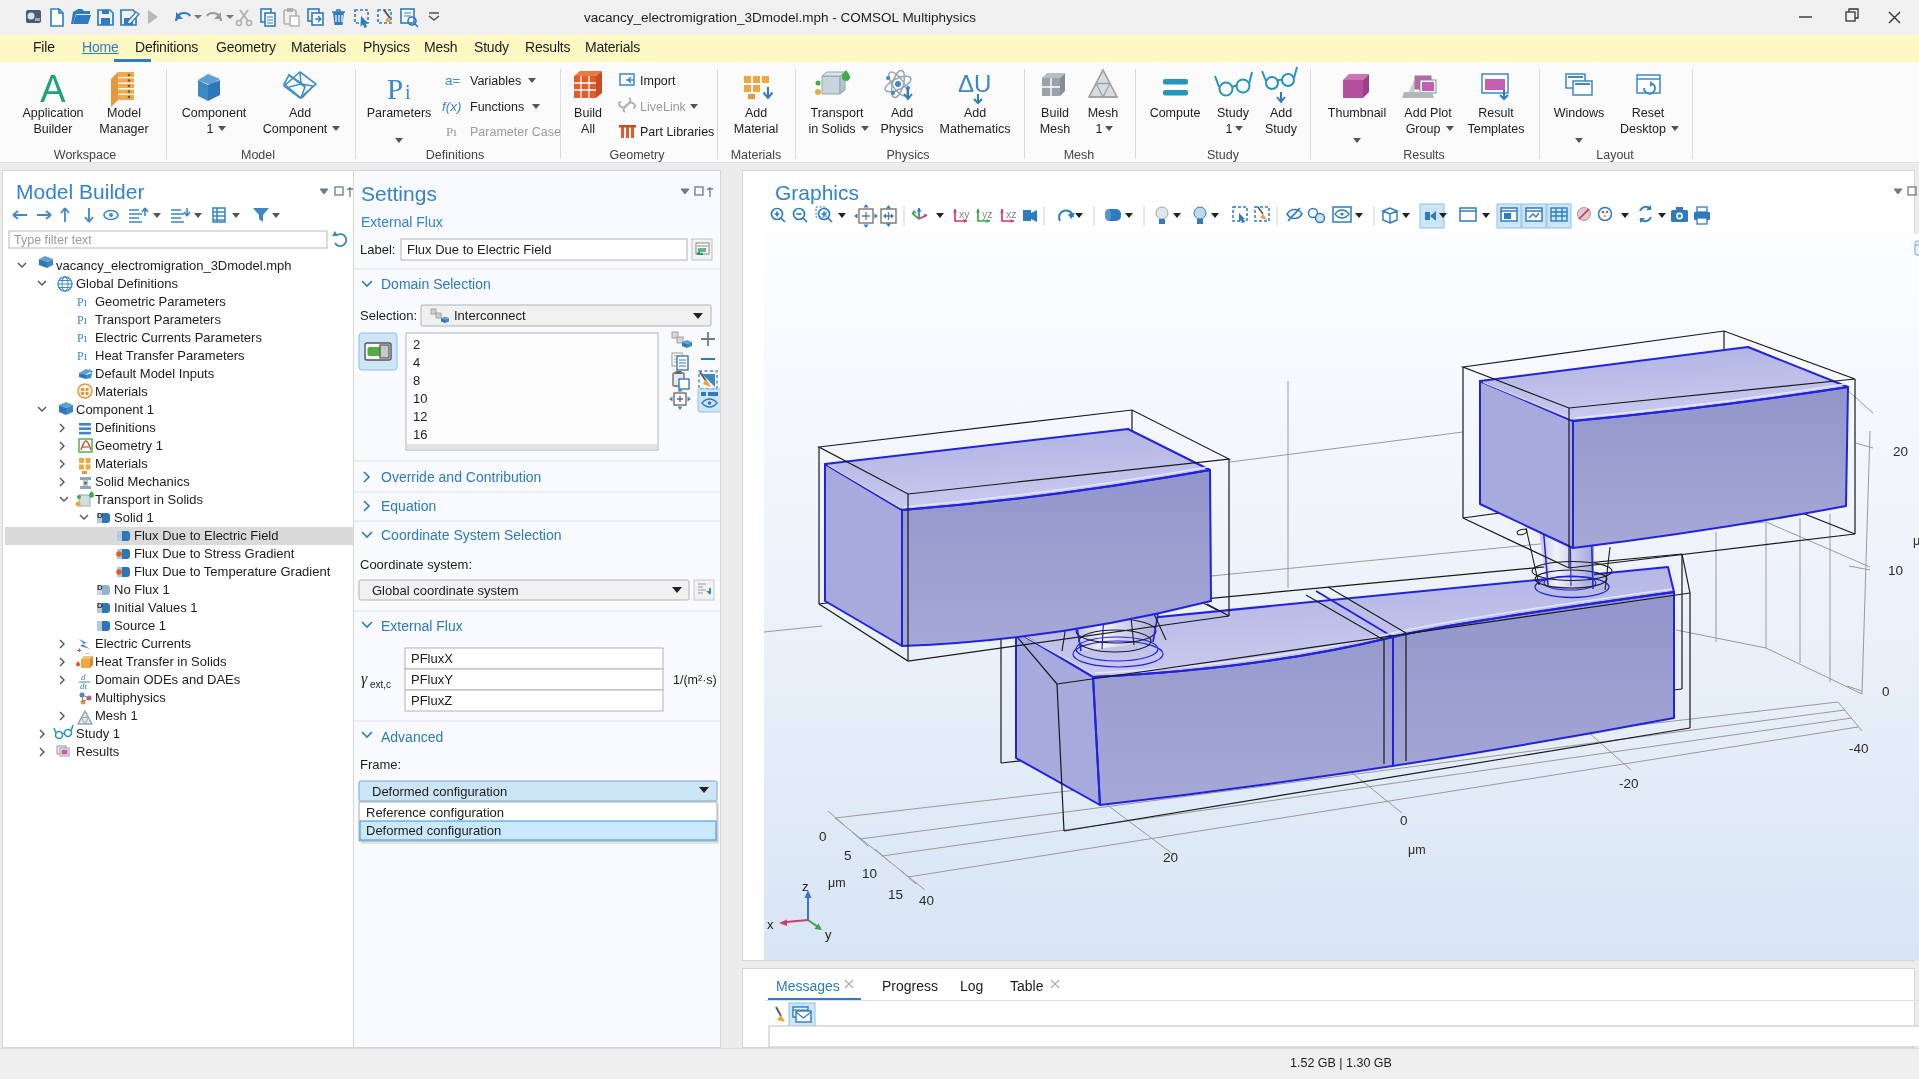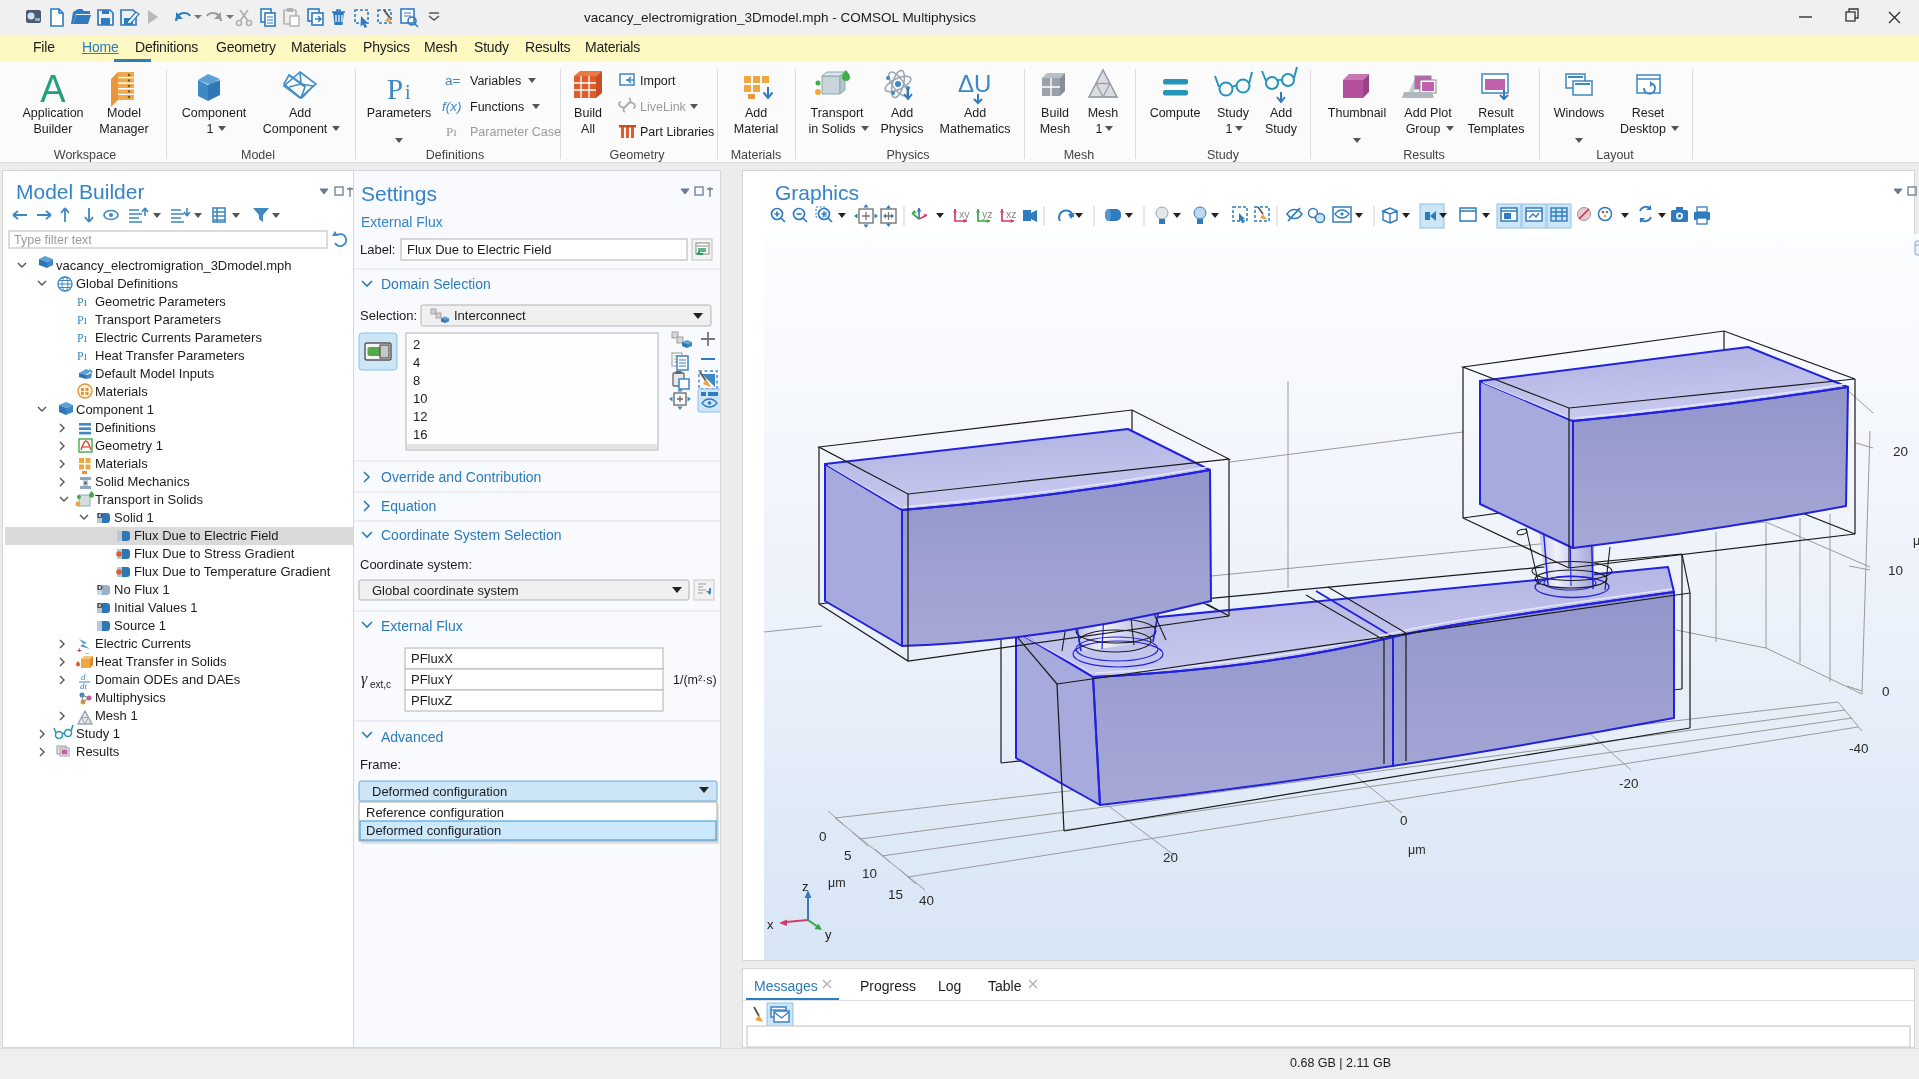--- a/index.html
+++ b/index.html
@@ -7,21 +7,21 @@
 #titlebar { position:absolute; left:0; top:0; width:1919px; height:35px; background:#f0f0f0; }
 #menubar { position:absolute; left:0; top:35px; width:1919px; height:27px; background:#fef9c3; }
 .menuitem { position:absolute; top:4px; font-size:14px; letter-spacing:-0.2px; color:#1c1c1c; }
 #ribbon { position:absolute; left:0; top:62px; width:1919px; height:101px; background:#fbfbfb; border-bottom:1px solid #e0e0e0; }
 #ribbonstrip { position:absolute; left:0; top:164px; width:1919px; height:6px; background:#ececec; }
 #main { position:absolute; left:0; top:170px; width:1919px; height:878px; background:#ececec; }
 .panel { position:absolute; background:#fff; border:1px solid #d6d6d6; }
 #mbpanel { left:2px; top:0px; width:392px; height:878px; background:#fff; }
 #setpanel { left:353px; top:0px; width:368px; height:878px; background:#f9fafd;text-align:center; }
 #gfxpanel { left:742px; top:0px; width:1173px; height:791px; background:#fff;padding-left:21px; }
-#msgpanel { left:742px; top:798px; width:1173px; height:80px; background:#fff; }
+#msgpanel { left:742px; top:798px; width:1173px; height:80px; background:#fff;padding-left:22px; }
 #statusbar { position:absolute; left:0; top:1048px; width:1919px; height:31px; background:#efefef; border-top:1px solid #dcdcdc; }
 svg { display:block; }
 .abs { position:absolute;margin-left:35px; }
 </style>
 </head>
 <body>
 <div id="titlebar">
 <svg width="1919" height="35" viewBox="0 0 1919 35">
 
   <rect x="26" y="10" width="15" height="13" rx="2" fill="#4a5a70"></rect>
@@ -1077,14 +1077,14 @@
           <rect x="770" y="1006" width="15" height="10" fill="#fff" stroke="#2f7bbf" stroke-width="1.4"></rect>
           <path d="M770 1009h15" stroke="#2f7bbf" stroke-width="1.2"></path>
           <rect x="773" y="1010" width="15" height="11" fill="#fff" stroke="#2f7bbf" stroke-width="1.4"></rect>
           <path d="M773 1011l7.5 6 7.5-6" fill="none" stroke="#2f7bbf" stroke-width="1.2"></path>
         </g>
 <rect x="746" y="1025" width="1163" height="21" fill="#fff" stroke="#c0c0c0"></rect>
 </svg>
   </div>
 </div>
 <div id="statusbar">
-    <div class="abs" style="left:1255px;top:7px;font-size:12.5px;color:#1c1c1c;">0.68 GB | 2.11 GB</div>
+    <div class="abs" style="left:1255px;top:7px;font-size:12.5px;color:#1c1c1c;">1.52 GB | 1.30 GB</div>
   </div>
 
 </body></html>

